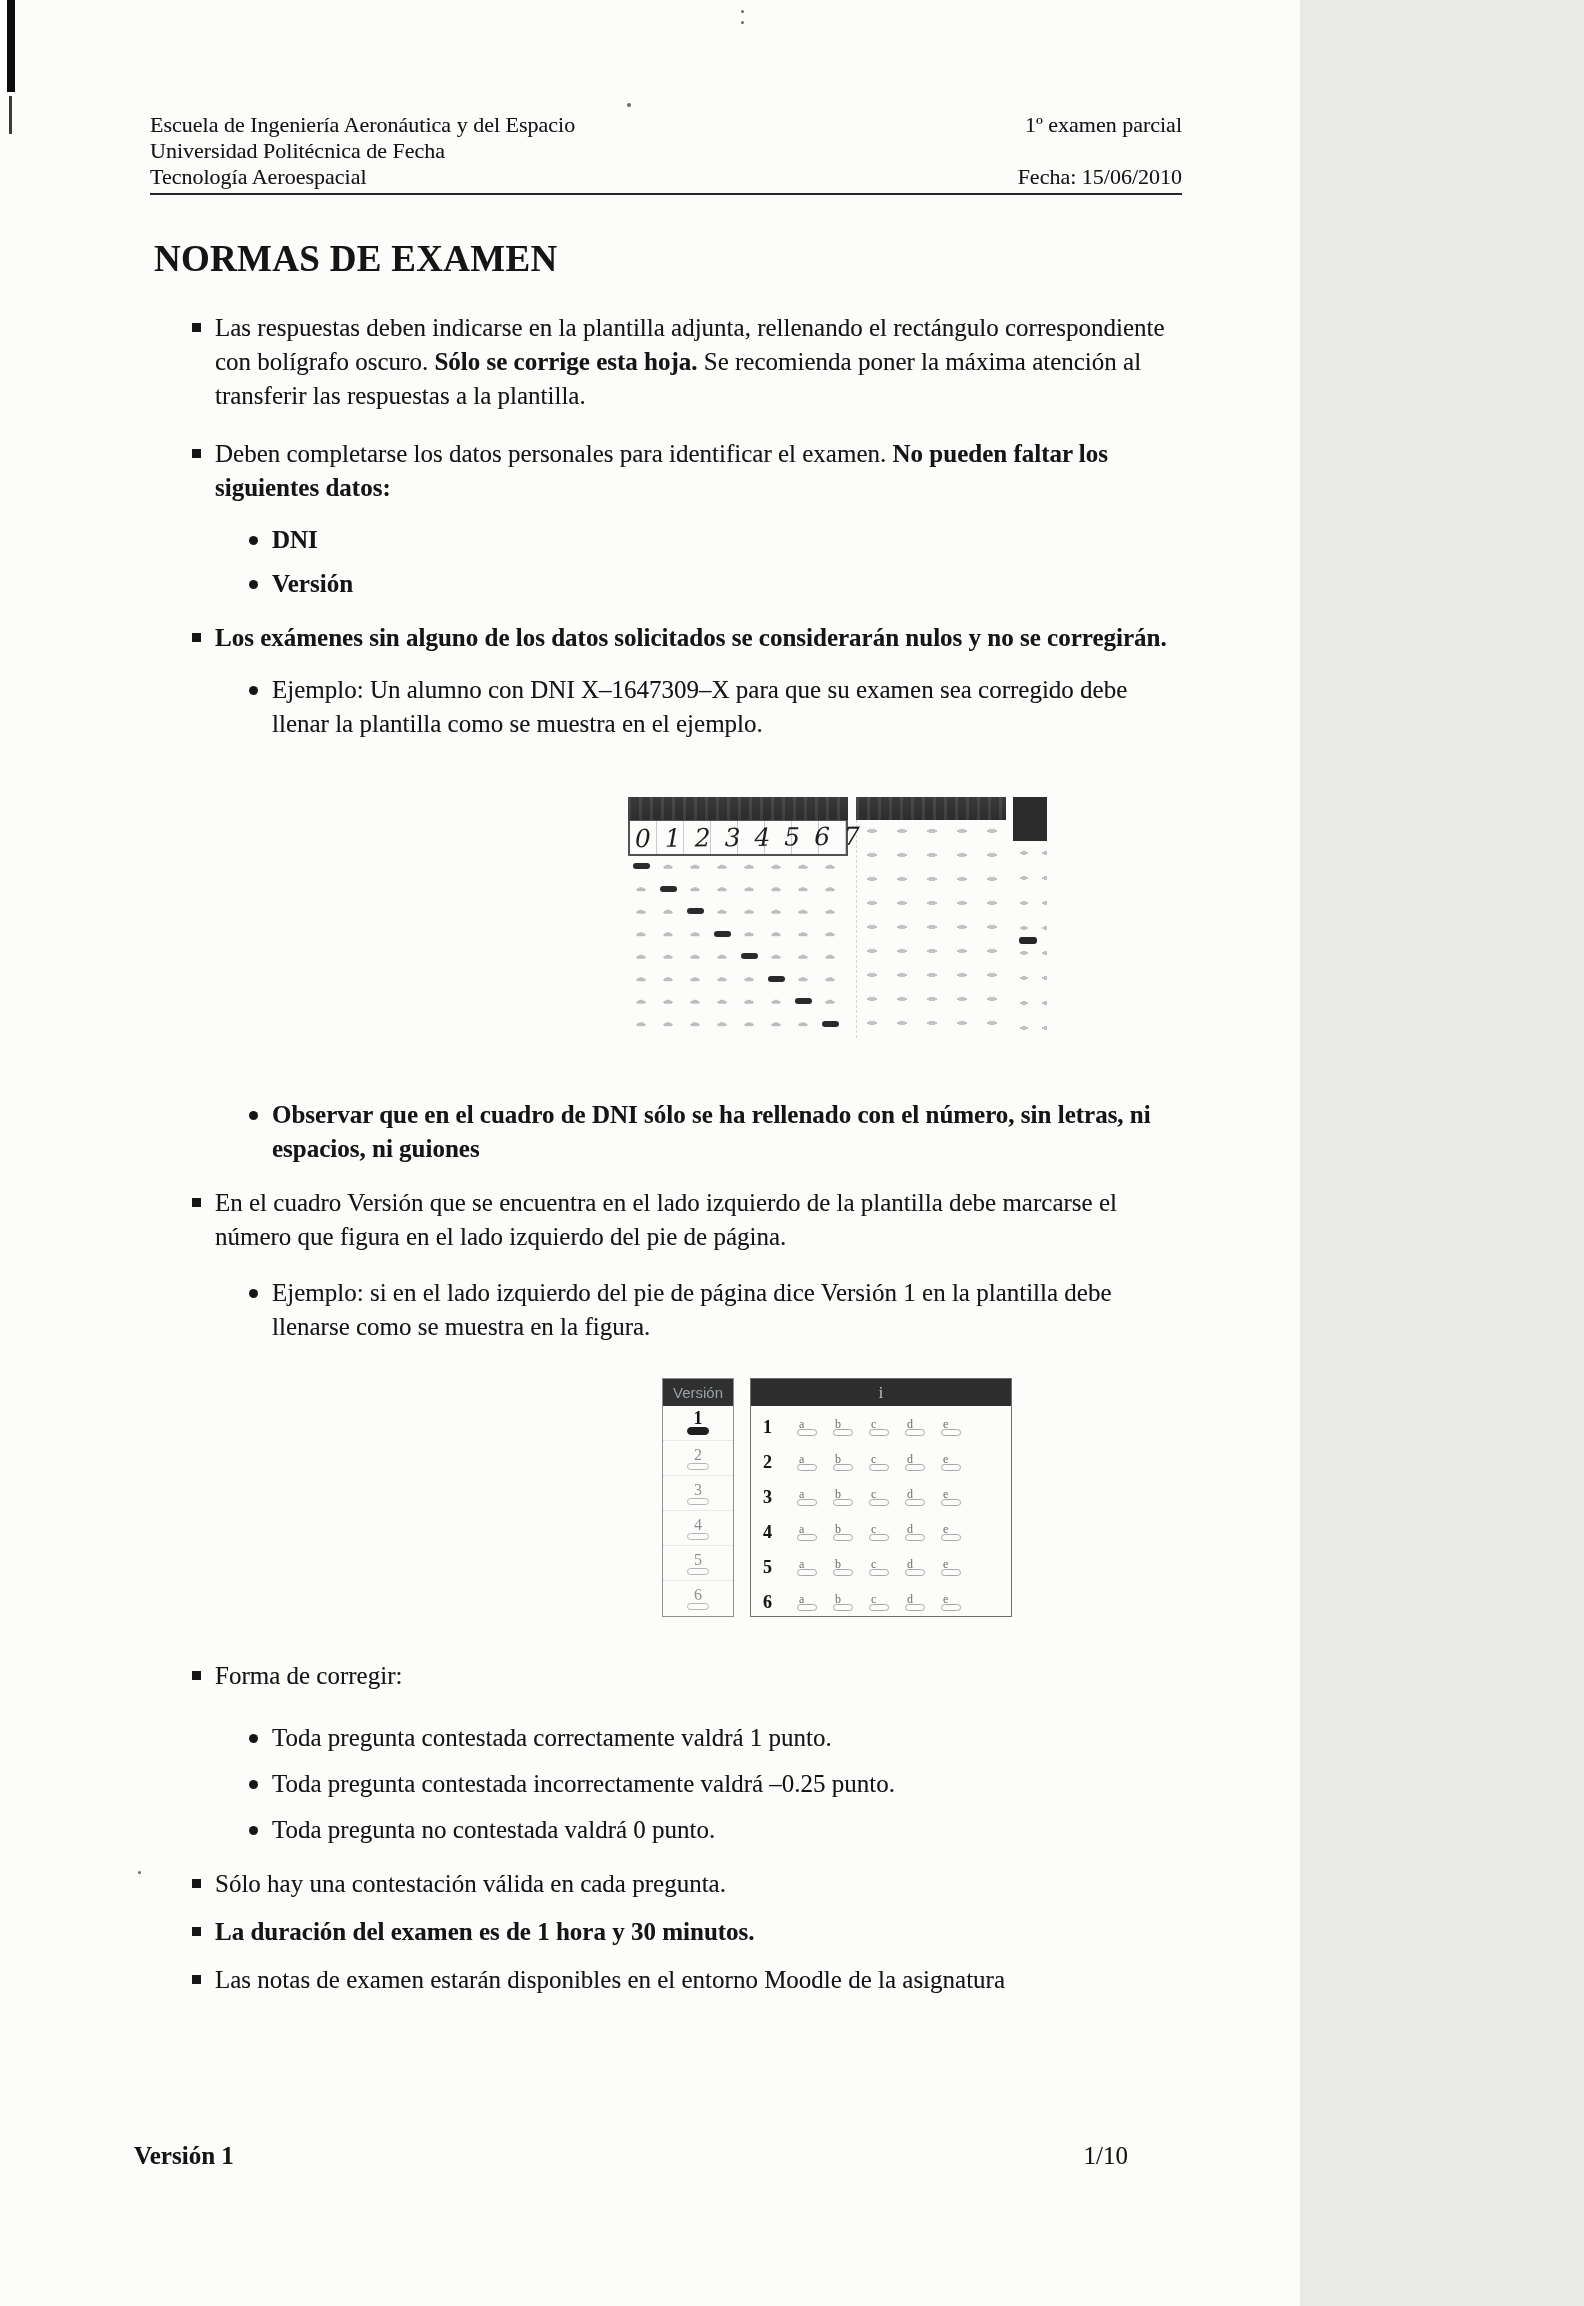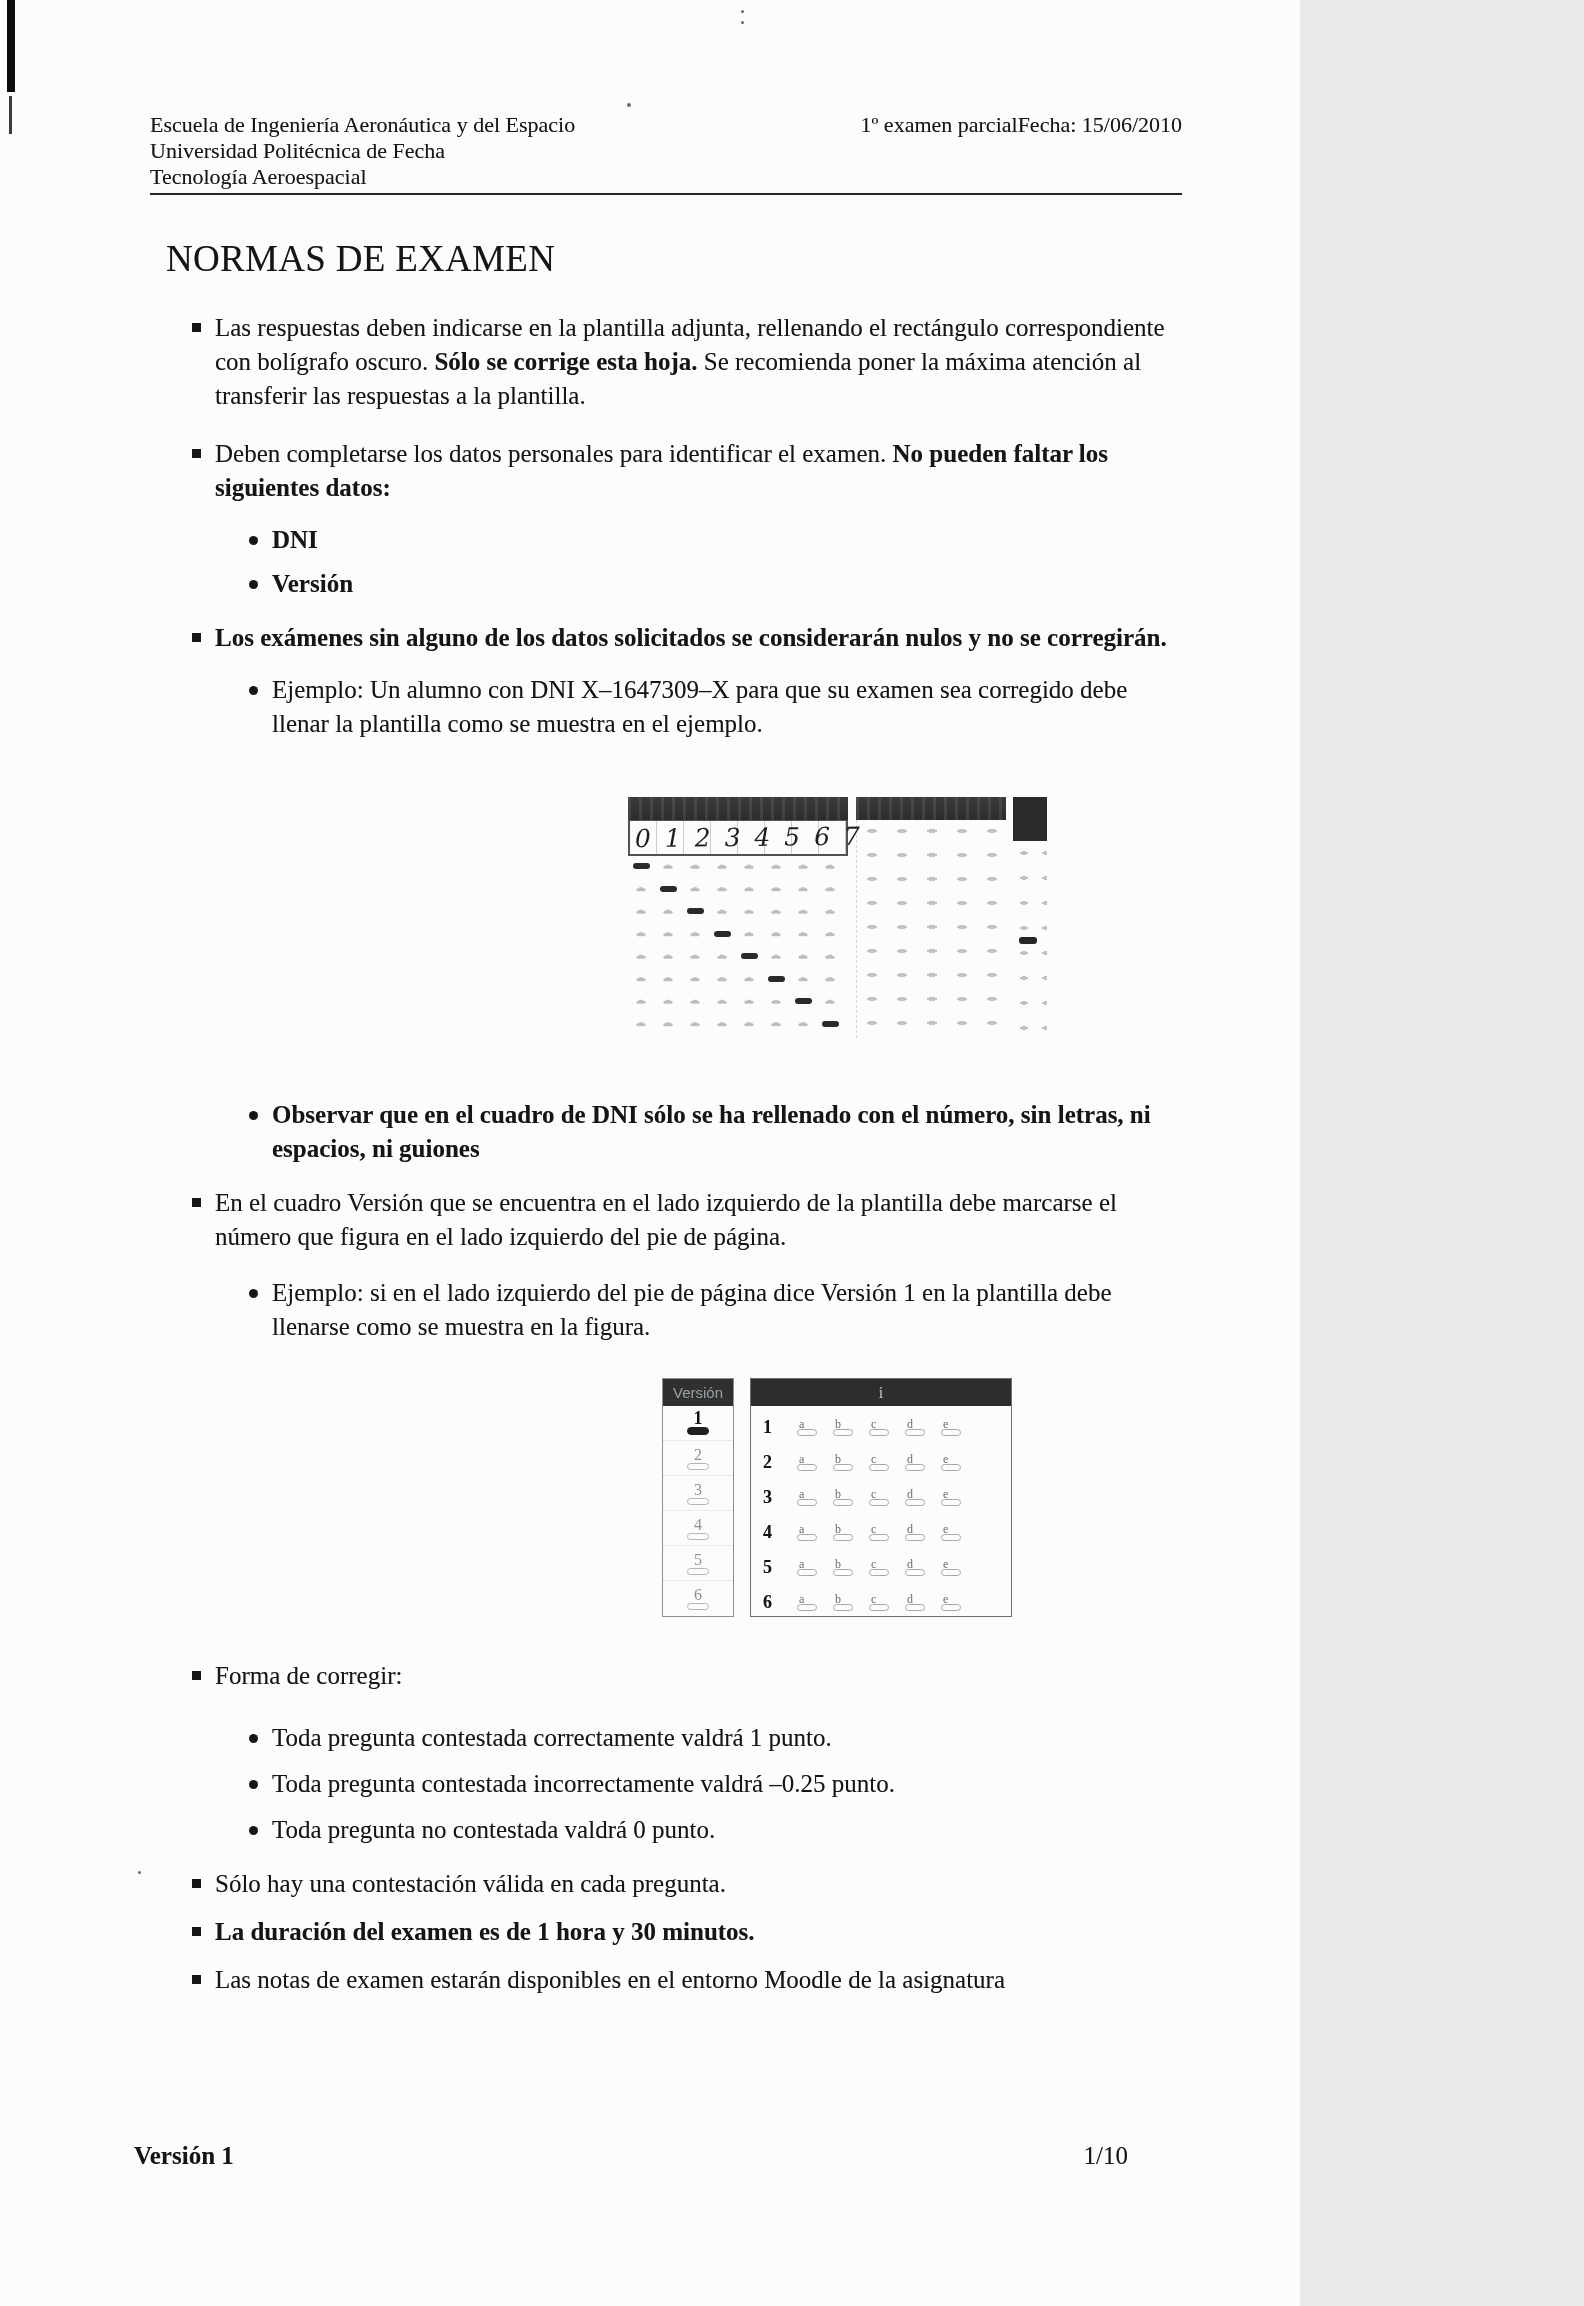--- a/index.html
+++ b/index.html
@@ -6,23 +6,23 @@
   html,body{margin:0;padding:0}
   body{width:1584px;background:#e9e9e7}
   .page{position:relative;width:1300px;height:2306px;background:#fcfcfa;color:#151515;
         font-family:"Liberation Serif","DejaVu Serif",serif;overflow:hidden;
         text-shadow:0 0 .5px rgba(20,20,20,.32)}
   .content{padding:112px 118px 0 150px}
 
   
   .header{display:flex;justify-content:space-between;border-bottom:2px solid #262626;padding-bottom:3px}
   .header-left{font-size:22px;line-height:26px}
-  .header-right{font-size:22px;line-height:26px;text-align:right;display:flex;flex-direction:row;justify-content:space-between}
-
-  .title{font-size:37px;line-height:44px;font-weight:normal;margin:42px 16px 30px;letter-spacing:.3px}
+  .header-right{font-size:22px;line-height:26px;text-align:right;display:flex;flex-direction:column;justify-content:space-between}
+
+  .title{font-size:37px;line-height:44px;font-weight:bold;margin:42px 4px 30px;letter-spacing:.3px}
   .b{font-weight:bold}
 
   
   .item{position:relative;padding-left:65px;margin:0 0 20px;font-size:25px;line-height:34px}
   .item::before{content:"";position:absolute;left:42px;top:12px;width:9px;height:9px;background:#161616}
   .sub{position:relative;padding-left:122px;margin:0 0 12px;font-size:25px;line-height:34px}
   .sub::before{content:"";position:absolute;left:99px;top:13px;width:9px;height:9px;border-radius:50%;background:#161616}
 
   
   .fig-dni{display:flex;align-items:flex-start;margin:56px 0 54px 478px}

